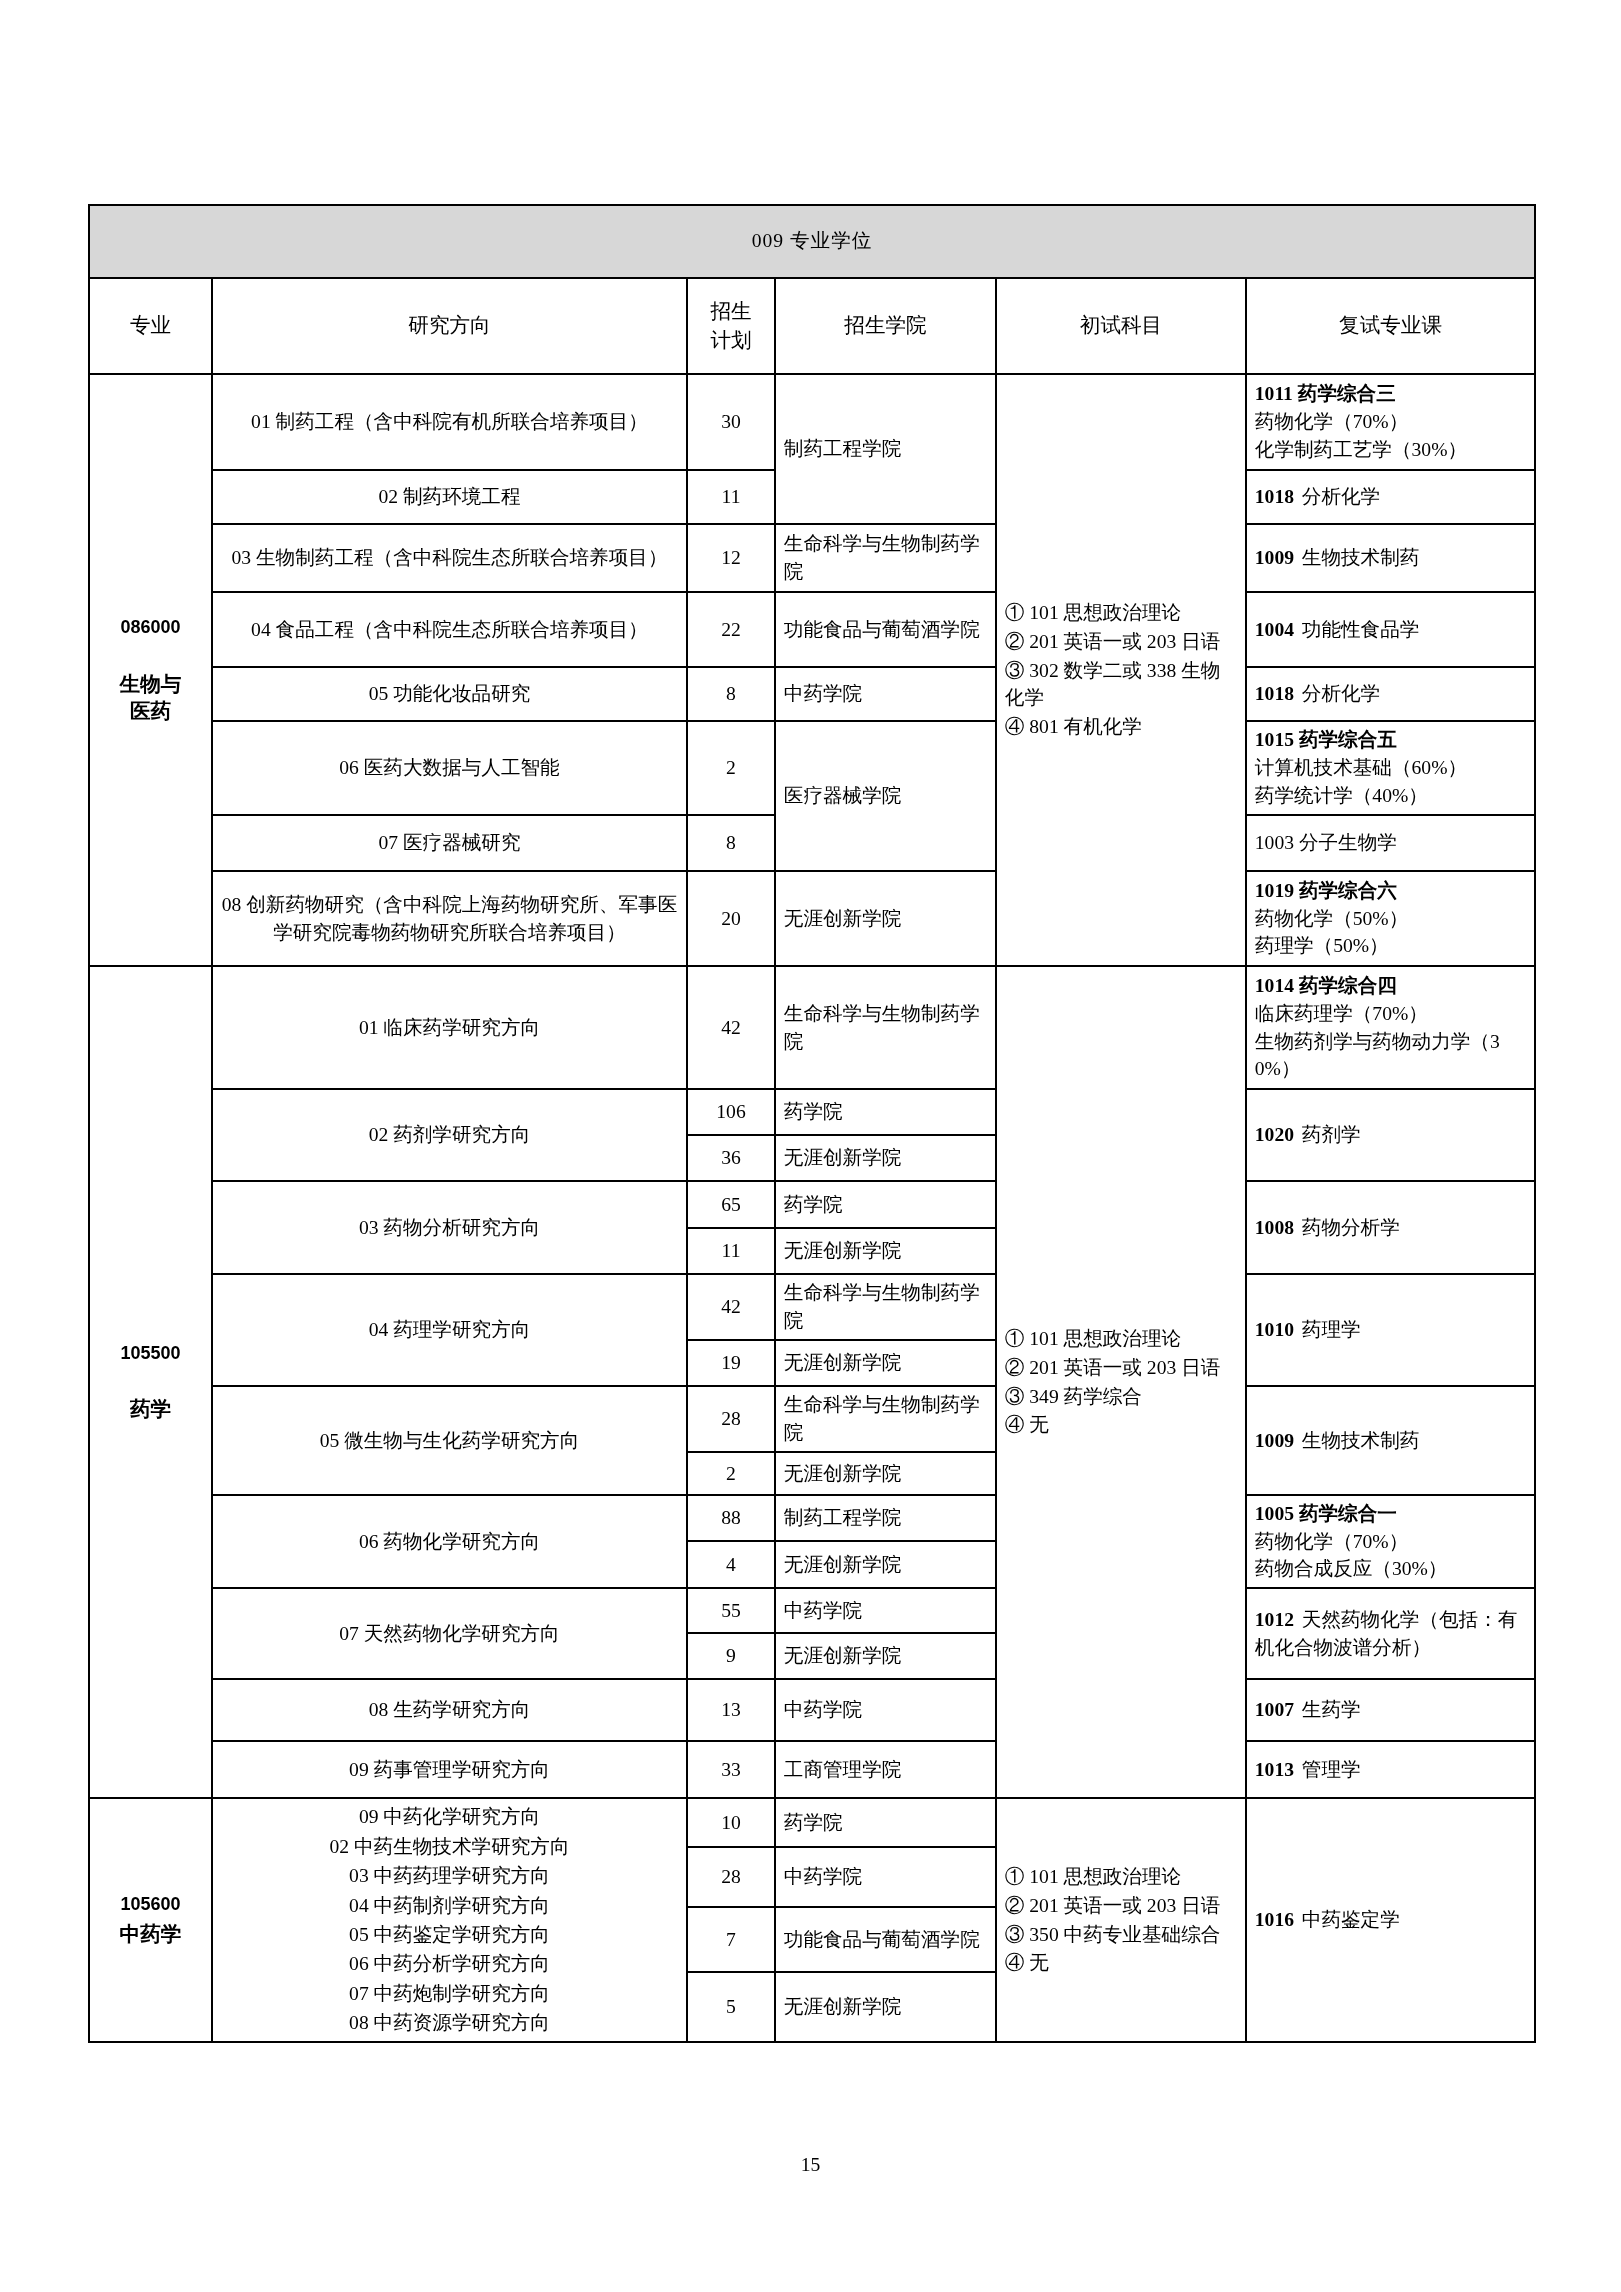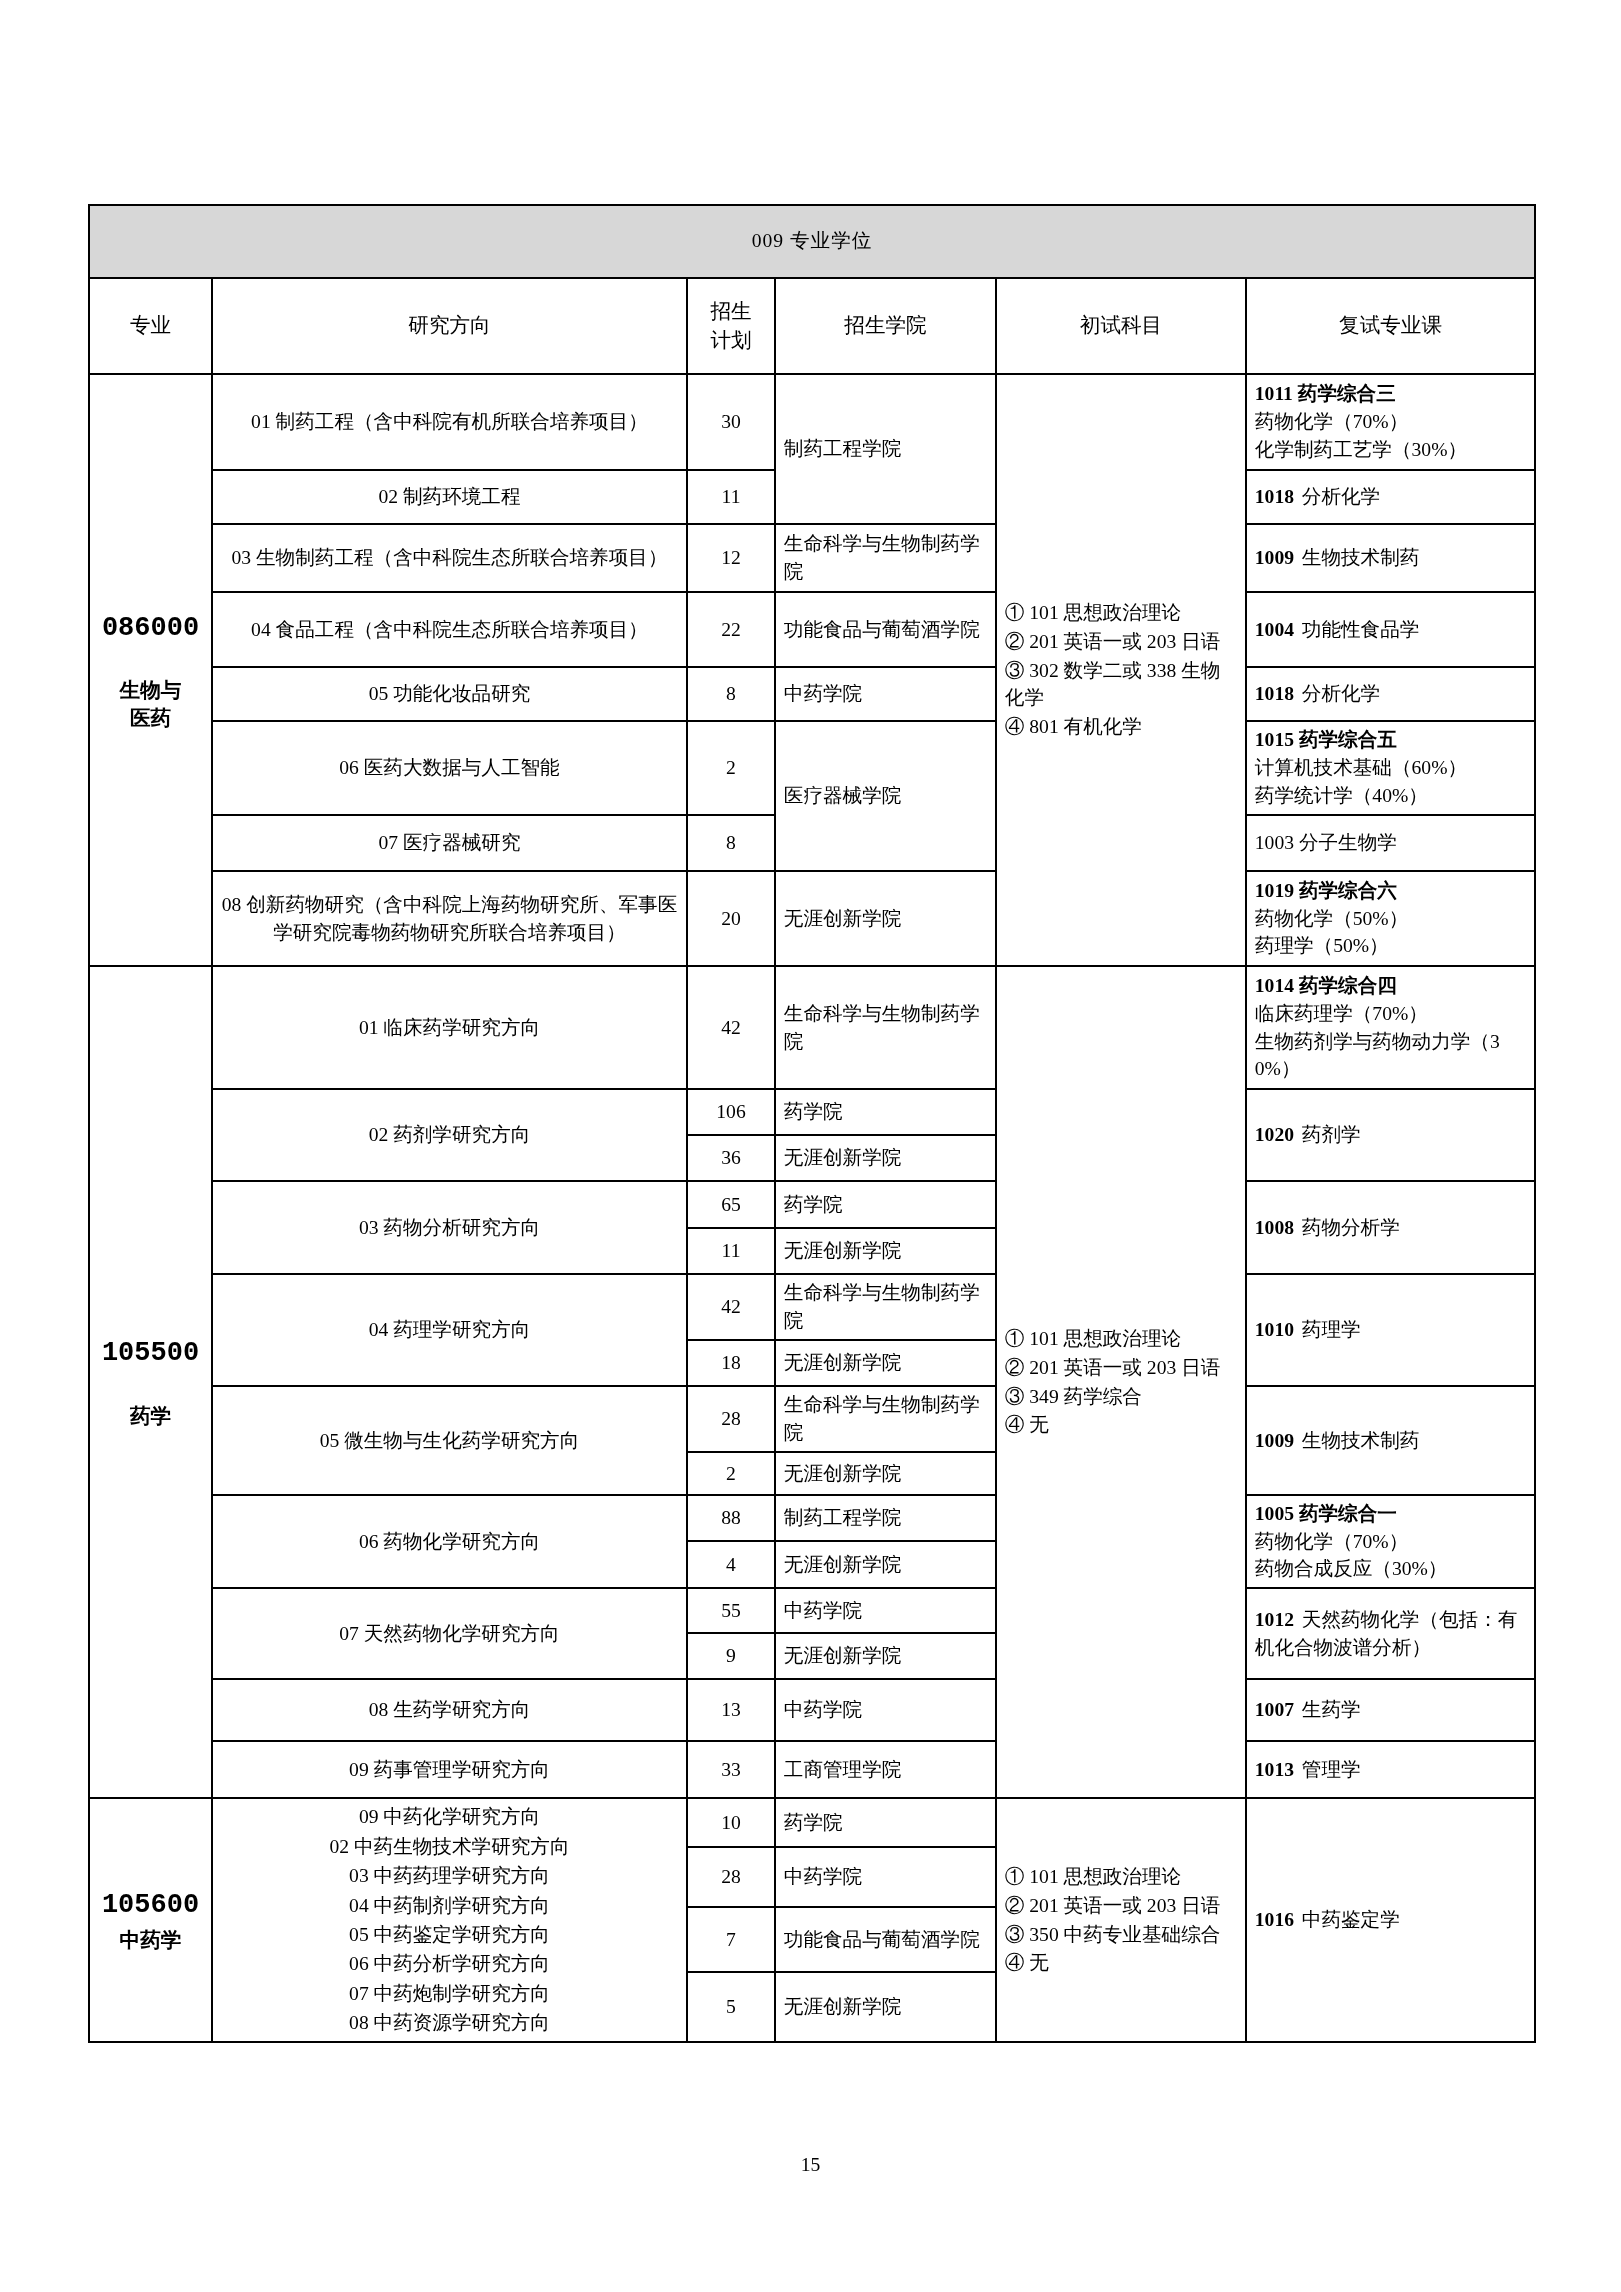--- a/index.html
+++ b/index.html
@@ -24,22 +24,22 @@
     background:#d7d7d7;
     text-align:center;
     font-size:26.5px;
     height:65px;
     letter-spacing:1px;
   }
   .header-row td{text-align:center;font-size:20.6px;}
   .narrow-head{width:2.2em;margin:15px auto;text-align:center;}
   .major{text-align:center;}
   .major-code{
-    font-family:Liberation Mono, monospace;
-    font-weight:bold;font-size:27px;margin-bottom:29px;text-align:center;
+    font-family:Liberation Sans, sans-serif;
+    font-weight:bold;font-size:18px;margin-bottom:29px;text-align:center;
   }
   .major.tight .major-code{margin-bottom:2px;}
   .major-name{
     font-family:"Liberation Sans","DejaVu Sans",sans-serif;
     font-weight:bold;font-size:20.6px;max-width:3.2em;margin:0 auto;line-height:1.35;
   }
   .direction{text-align:center;}
   .plan{text-align:center;}
   .college{text-align:left;padding-left:11.8px;}
   .exam{text-align:left;padding-left:11.8px;}
@@ -207,21 +207,21 @@
   </tr>
   <tr style="height:66px">
     <td class="direction" rowspan="2">04 药理学研究方向</td>
     <td class="plan">42</td>
     <td class="college">生命科学与生物制药学院</td>
     <td class="retest" rowspan="2">
       <span class="rt-code">1010</span><span>药理学</span>
     </td>
   </tr>
   <tr style="height:46px">
-    <td class="plan">18</td>
+    <td class="plan">19</td>
     <td class="college">无涯创新学院</td>
   </tr>
   <tr style="height:66px">
     <td class="direction" rowspan="2">05 微生物与生化药学研究方向</td>
     <td class="plan">28</td>
     <td class="college">生命科学与生物制药学院</td>
     <td class="retest" rowspan="2">
       <span class="rt-code">1009</span><span>生物技术制药</span>
     </td>
   </tr>

